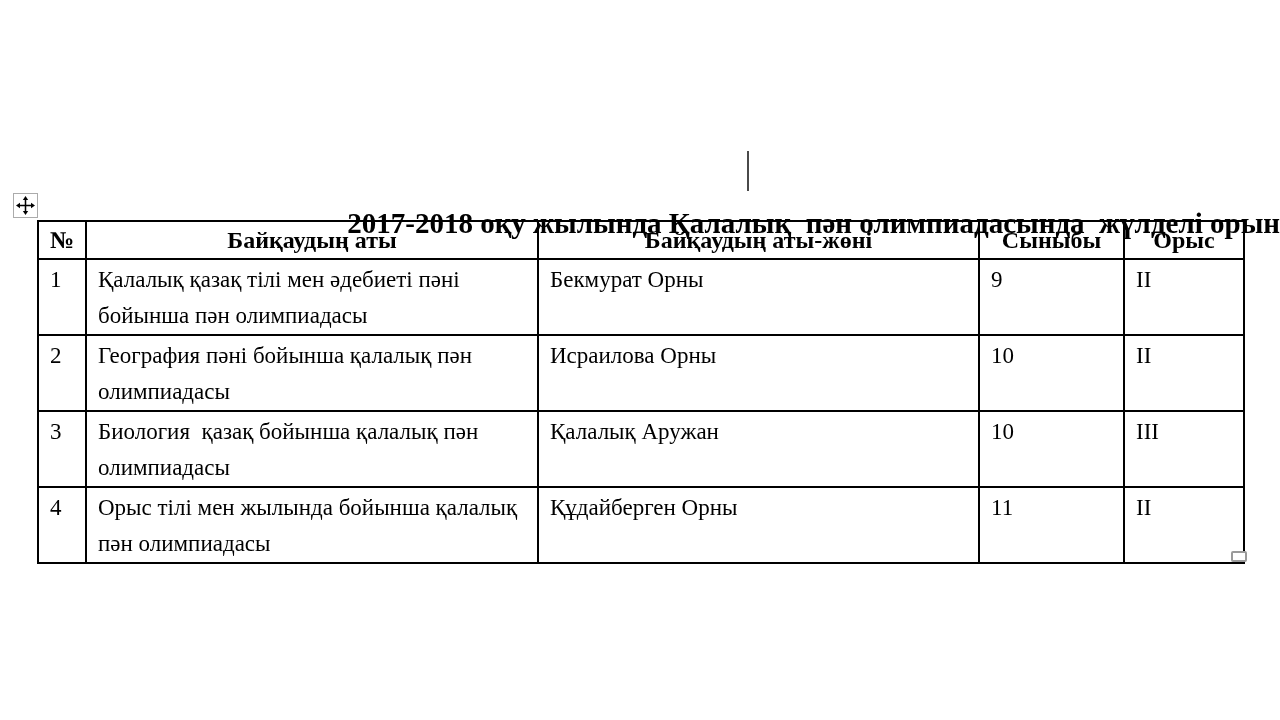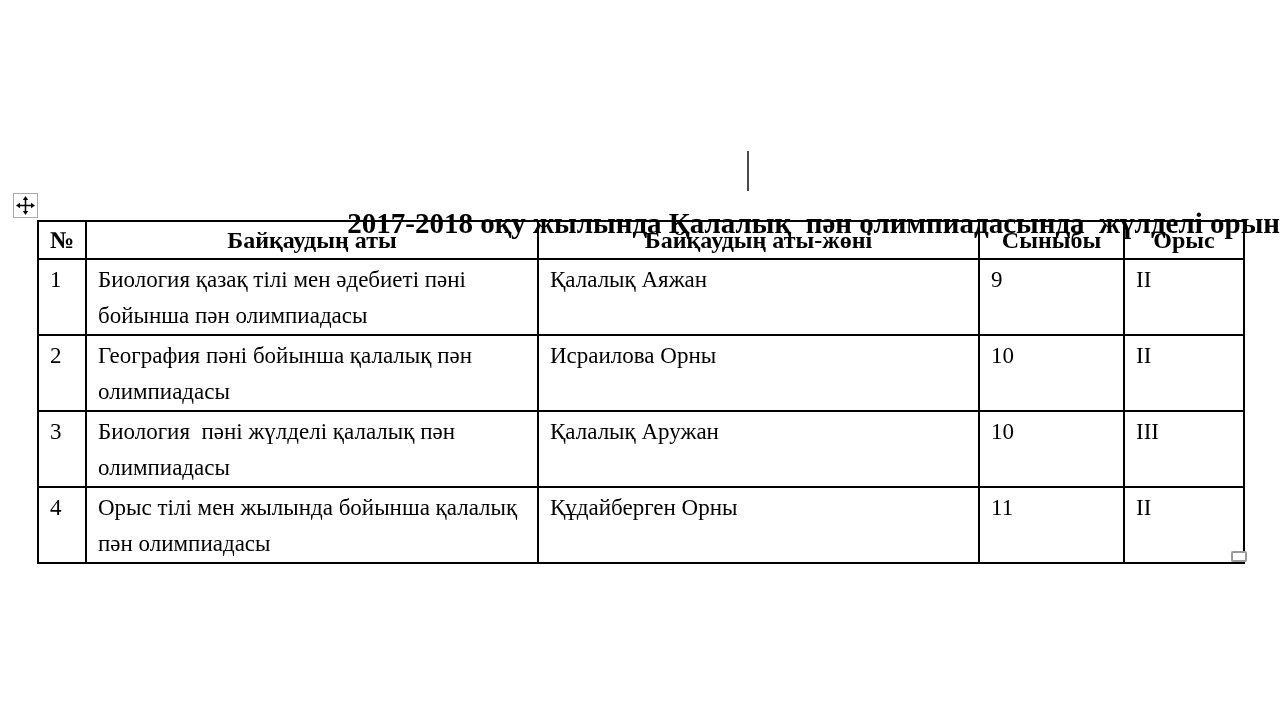--- a/index.html
+++ b/index.html
@@ -110,35 +110,35 @@
       <th>№</th>
       <th>Байқаудың аты</th>
       <th>Байқаудың аты-жөні</th>
       <th>Сыныбы</th>
       <th>Орыс</th>
     </tr>
   </thead>
   <tbody>
     <tr>
       <td class="c-num">1</td>
-      <td class="c-con">Биология қазақ тілі мен әдебиеті пәні бойынша пән олимпиадасы</td>
-      <td class="c-stu">Қалалық Аяжан</td>
+      <td class="c-con">Қалалық қазақ тілі мен әдебиеті пәні бойынша пән олимпиадасы</td>
+      <td class="c-stu">Бекмурат Орны</td>
       <td class="c-grade">9</td>
       <td class="c-place">II</td>
     </tr>
     <tr>
       <td class="c-num">2</td>
       <td class="c-con">География пәні бойынша қалалық пән олимпиадасы</td>
       <td class="c-stu">Исраилова Орны</td>
       <td class="c-grade">10</td>
       <td class="c-place">II</td>
     </tr>
     <tr>
       <td class="c-num">3</td>
-      <td class="c-con">Биология  пәні жүлделі қалалық пән олимпиадасы</td>
+      <td class="c-con">Биология  қазақ бойынша қалалық пән олимпиадасы</td>
       <td class="c-stu">Қалалық Аружан</td>
       <td class="c-grade">10</td>
       <td class="c-place">III</td>
     </tr>
     <tr>
       <td class="c-num">4</td>
       <td class="c-con">Орыс тілі мен жылында бойынша қалалық пән олимпиадасы</td>
       <td class="c-stu">Құдайберген Орны</td>
       <td class="c-grade">11</td>
       <td class="c-place">II</td>

